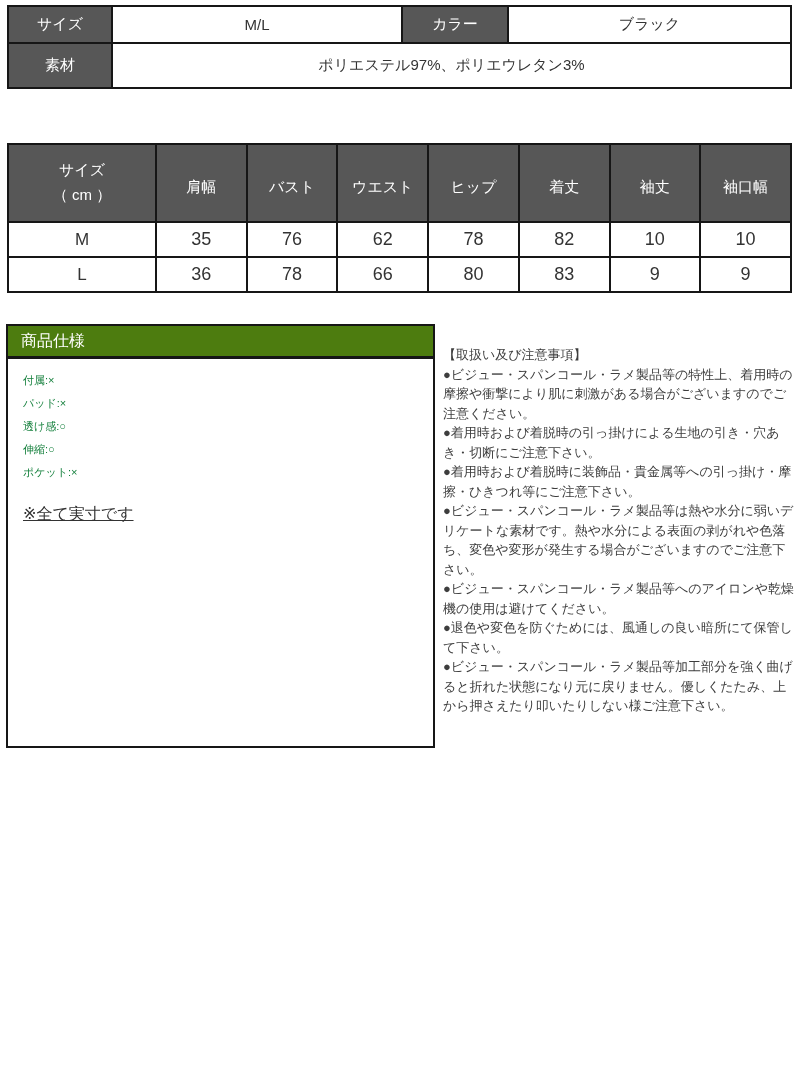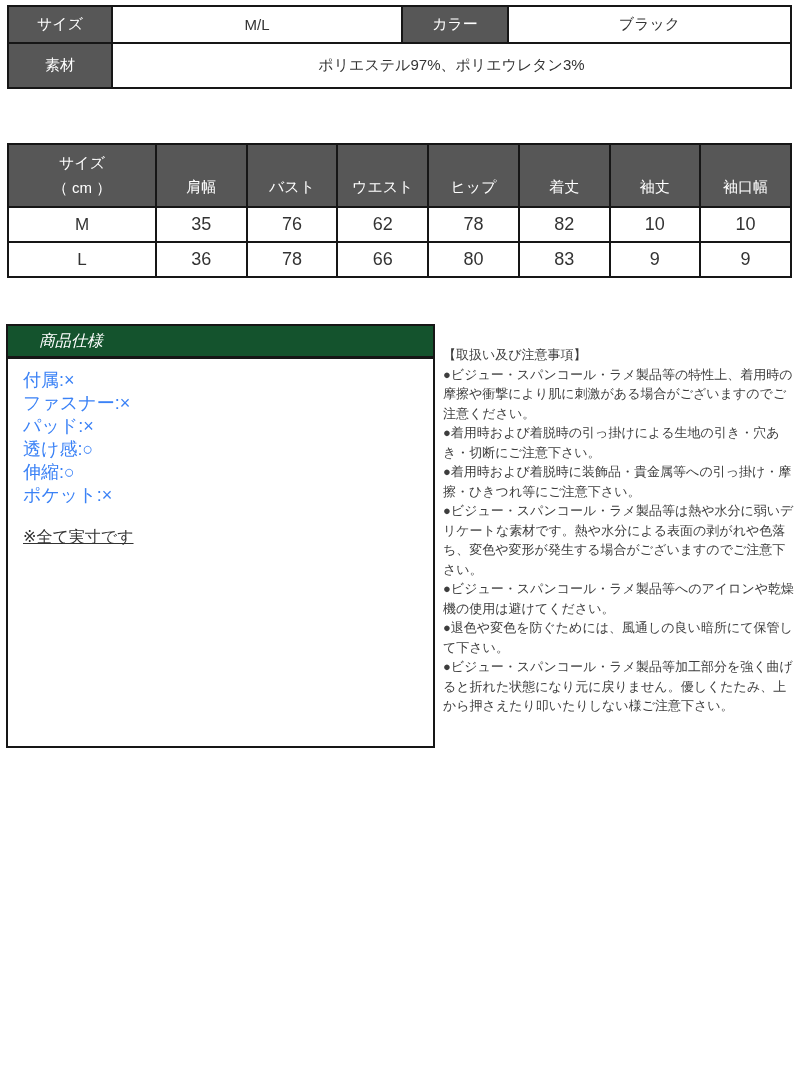--- a/index.html
+++ b/index.html
@@ -59,21 +59,21 @@
     padding: 0;
     text-align: center;
   }
   .size-table thead th {
     background: #575757;
     color: #ffffff;
     font-weight: normal;
     font-size: 15px;
     height: 52px;
     vertical-align: bottom;
-    padding-bottom: 9px;
+    padding-bottom: 24px;
   }
   .size-table thead th.size-corner {
     vertical-align: middle;
     padding-bottom: 0;
     line-height: 1.65;
   }
   .size-table tbody td {
     height: 33px;
     background: #ffffff;
     color: #333333;
@@ -87,35 +87,34 @@
     position: absolute;
     left: 6px;
     top: 324px;
     width: 429px;
     height: 424px;
     border: 2px solid #161616;
     background: #ffffff;
     box-sizing: border-box;
   }
   .spec-header {
-    background: #14532d;
+    background: #4d7c0f;
     color: #ffffff;
     font-size: 16px;
     height: 30px;
     line-height: 30px;
-    padding-left: 31px;
+    padding-left: 13px;
     border-bottom: 3px solid #161616;
-    font-style: italic;
   }
   .spec-content {
     padding: 10px 14px 0 15px;
   }
   .spec-item {
-    font-size: 18px;
-    color: #3b82f6;
+    font-size: 11px;
+    color: #15803d;
     line-height: 23px;
   }
   .spec-note {
     margin-top: 18px;
     font-size: 16px;
     color: #333333;
     line-height: 23px;
     text-decoration: underline;
   }
 
@@ -205,21 +204,20 @@
         <td>9</td>
         <td>9</td>
       </tr>
     </tbody>
   </table>
 
   <div class="spec-box">
     <div class="spec-header">商品仕様</div>
     <div class="spec-content">
       <div class="spec-item">付属:×</div>
-      <div class="spec-item">ファスナー:×</div>
       <div class="spec-item">パッド:×</div>
       <div class="spec-item">透け感:○</div>
       <div class="spec-item">伸縮:○</div>
       <div class="spec-item">ポケット:×</div>
       <div class="spec-note">※全て実寸です</div>
     </div>
   </div>
 
   <div class="notes">
     <p class="notes-title">【取扱い及び注意事項】</p>

